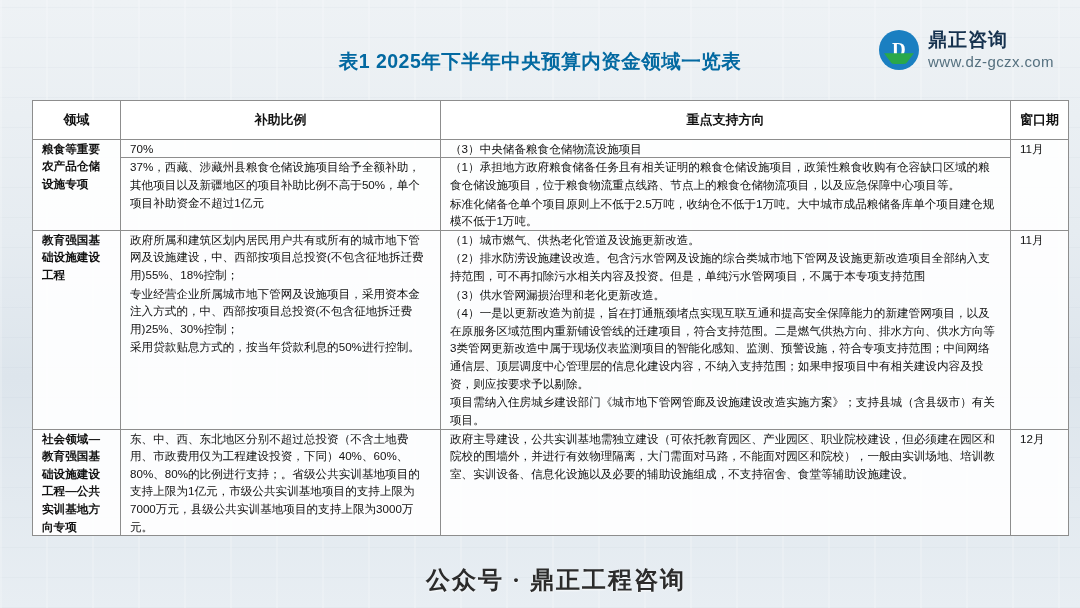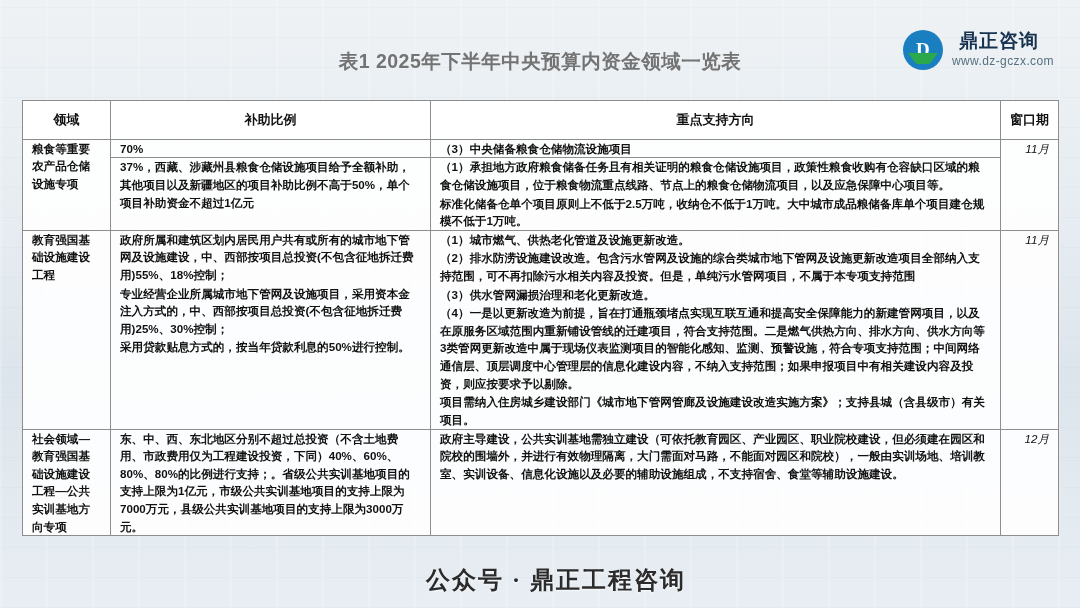--- a/index.html
+++ b/index.html
@@ -49,38 +49,37 @@
     height: 11px;
     background: #2aa84a;
     border-radius: 0 0 18px 18px;
     clip-path: polygon(0 0, 100% 0, 72% 100%, 28% 100%);
   }
   .logo-txt { line-height: 1.1; }
   .logo-name {
     font-size: 19px; font-weight: bold; color: #16324f;
     letter-spacing: 1px;
     font-family: "Liberation Serif", serif;
-    margin-left: 7px;
   }
   .logo-url {
-    font-size: 12px; color: #55707f; letter-spacing: .4px; margin-top: 3px;
+    font-size: 15px; color: #55707f; letter-spacing: .4px; margin-top: 3px;
   }
 
   
   .doc-title {
     position: absolute; top: 48px; left: 0; right: 0;
     text-align: center;
-    font-size: 19.5px; font-weight: bold; color: #737373;
+    font-size: 19.5px; font-weight: bold; color: #0369a1;
     letter-spacing: .5px;
     font-family: "Liberation Sans", sans-serif;
   }
 
   
   .tbl-wrap {
-    position: absolute; left: 22px; top: 100px; right: 22px;
+    position: absolute; left: 32px; top: 100px; right: 22px;
   }
   table.main {
     width: 100%;
     border-collapse: collapse;
     background: rgba(255,255,255,0.90);
     table-layout: fixed;
   }
   table.main th, table.main td {
     border: 1px solid #8d8d8d;
     vertical-align: top;
@@ -97,28 +96,27 @@
     padding: 9px 6px;
     background: rgba(255,255,255,0.92);
   }
   td.field {
     font-weight: bold;
     font-size: 12px;
     line-height: 1.65;
     padding: 9px 8px;
   }
   td.period {
-    text-align: right;
+    text-align: left;
     vertical-align: middle;
     font-size: 12.5px;
-    font-style: italic;
   }
   td.ratio { font-size: 11.6px; }
   td.dir { font-size: 11.6px; }
-  .p { margin: 0 0 1px 0; font-weight: bold; }
+  .p { margin: 0 0 1px 0; }
   .p:last-child { margin-bottom: 0; }
 
   
   col.c1 { width: 88px; }
   col.c2 { width: 320px; }
   col.c3 { width: 570px; }
   col.c4 { width: 58px; }
 
   
   .footer-brand {

